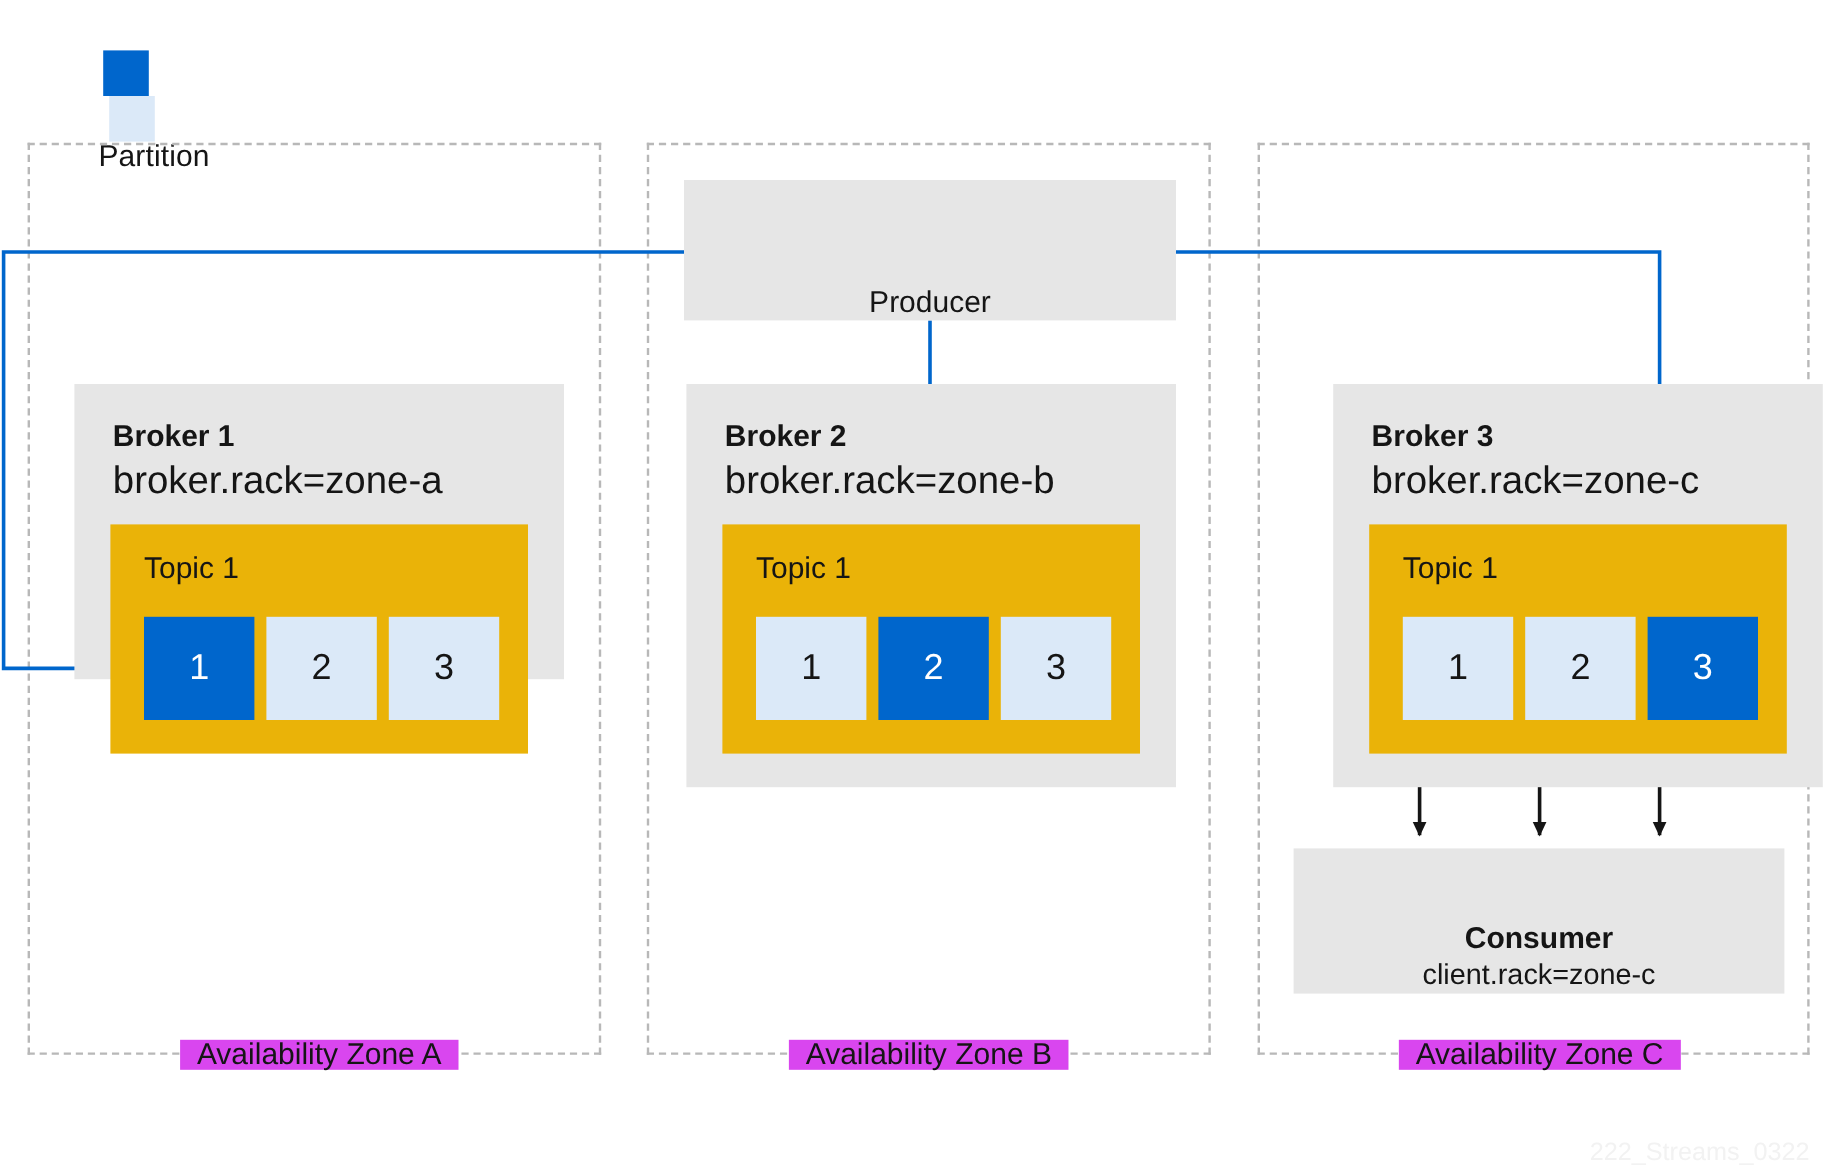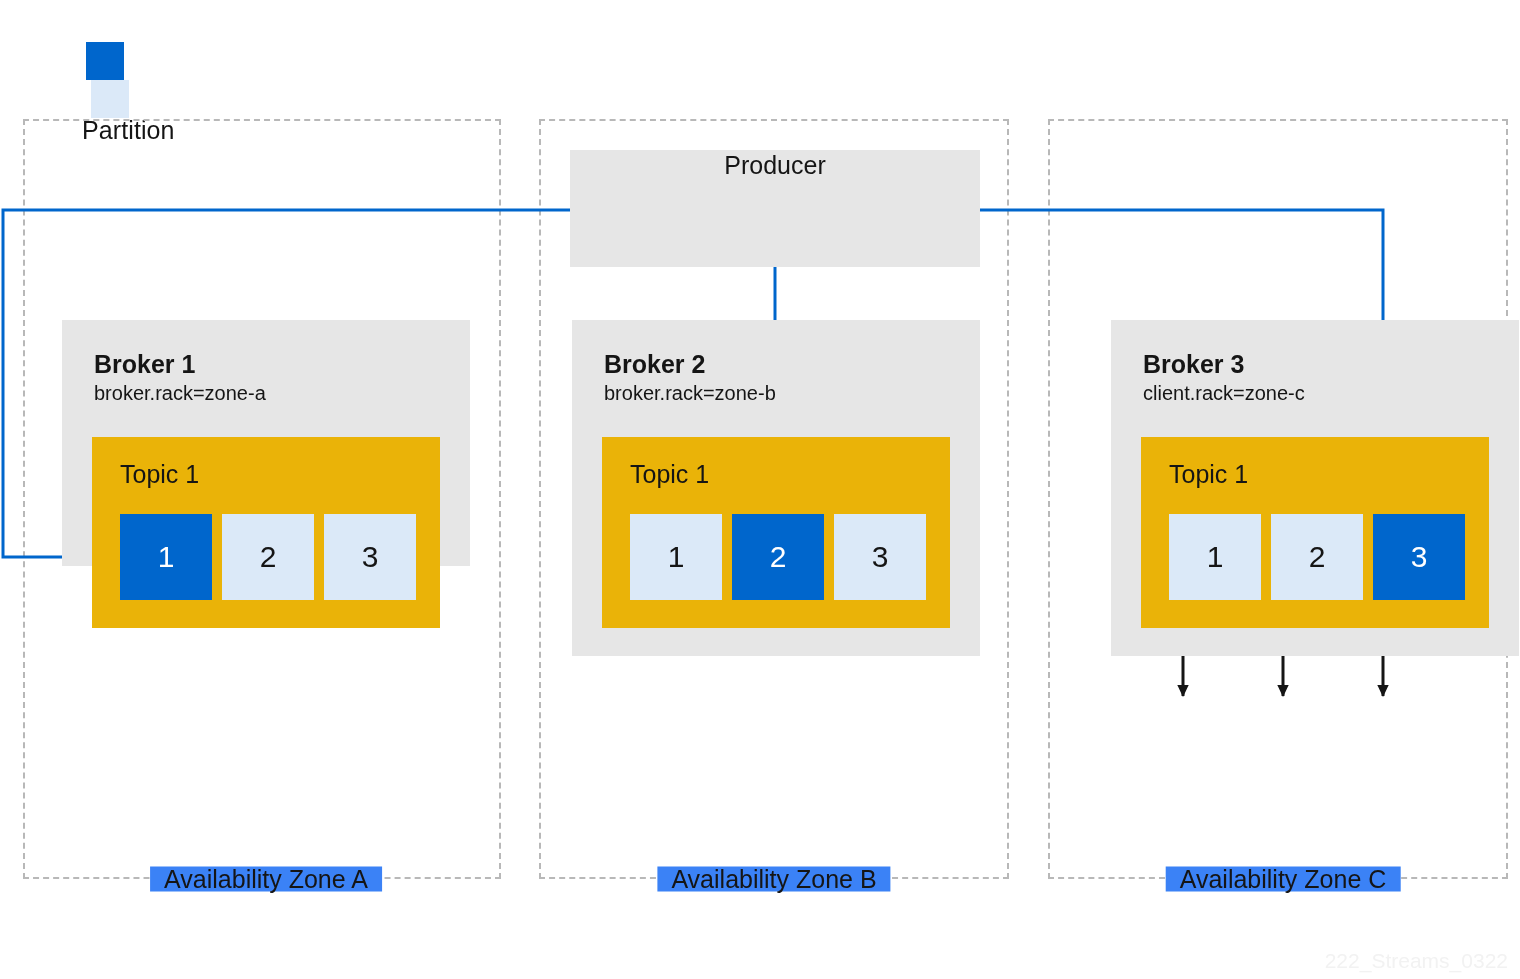--- a/index.html
+++ b/index.html
@@ -46,21 +46,21 @@
   .zone {
     position: absolute;
     border: 2px dashed #b8b8b8;
     box-sizing: border-box;
     background: transparent;
   }
   .zone-label {
     position: absolute;
     font-size: 25px;
     color: #151515;
-    background: #3b82f6;
+    background: #d946ef;
     padding: 0 14px;
     white-space: nowrap;
     transform: translate(-50%, -50%);
     line-height: 1;
   }
 
   
   .broker {
     position: absolute;
     background: #e6e6e6;
@@ -73,21 +73,21 @@
     font-size: 25px;
     font-weight: bold;
     color: #151515;
     line-height: 1.15;
     white-space: nowrap;
   }
   .broker-sub {
     position: absolute;
     left: 32px;
     top: 62px;
-    font-size: 20px;
+    font-size: 32px;
     color: #151515;
     line-height: 1.15;
     white-space: nowrap;
   }
   .topic-box {
     position: absolute;
     background: #eab308;
   }
   .topic-title {
     position: absolute;
@@ -117,21 +117,21 @@
   .partition.light { background: #dbe9f8; color: #151515; }
   .partition.dark  { background: #0066cc; color: #ffffff; }
 
   
   .node-box {
     position: absolute;
     background: #e6e6e6;
     display: flex;
     flex-direction: column;
     align-items: center;
-    justify-content: flex-start;
+    justify-content: flex-end;
   }
   .node-title {
     font-size: 25px;
     color: #151515;
     line-height: 1.2;
   }
   .node-title.bold { font-weight: bold; }
   .node-sub {
     font-size: 24px;
     color: #151515;
@@ -227,27 +227,31 @@
       <div class="partitions">
         <div class="partition light">1</div>
         <div class="partition dark">2</div>
         <div class="partition light">3</div>
       </div>
     </div>
   </div>
 
   <div class="broker" style="left:1111px; top:320px; width:408px; height:336px;">
     <div class="broker-title">Broker 3</div>
-    <div class="broker-sub">client.rack=zone-c</div>
+    <div class="broker-sub">broker.rack=zone-c</div>
     <div class="topic-box" style="left:30px; top:117px; width:348px; height:191px;">
       <div class="topic-title">Topic 1</div>
       <div class="partitions">
         <div class="partition light">1</div>
         <div class="partition light">2</div>
         <div class="partition dark">3</div>
       </div>
     </div>
   </div>
 
+  <div class="node-box" style="left:1078px; top:707px; width:409px; height:121px;">
+    <div class="node-title bold">Consumer</div>
+    <div class="node-sub">client.rack=zone-c</div>
+  </div>
 
   <div class="watermark">222_Streams_0322</div>
 
 </div>
 
 </body></html>

